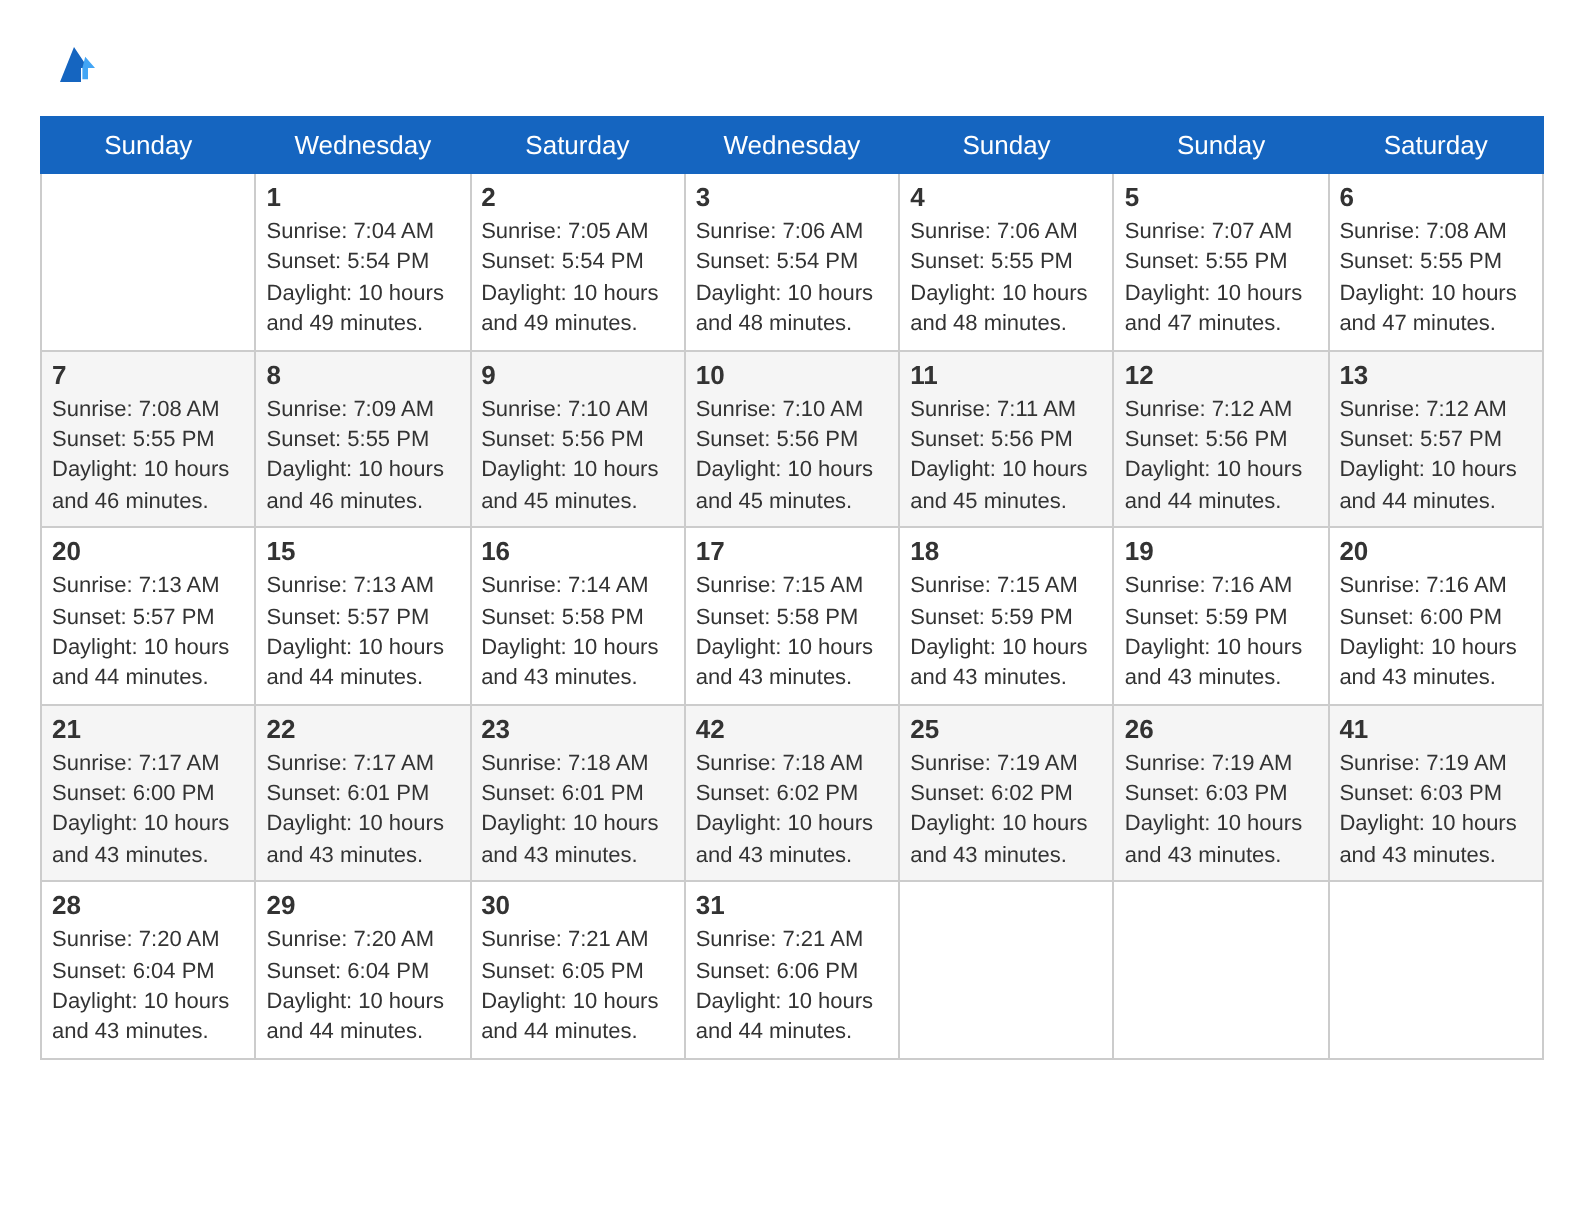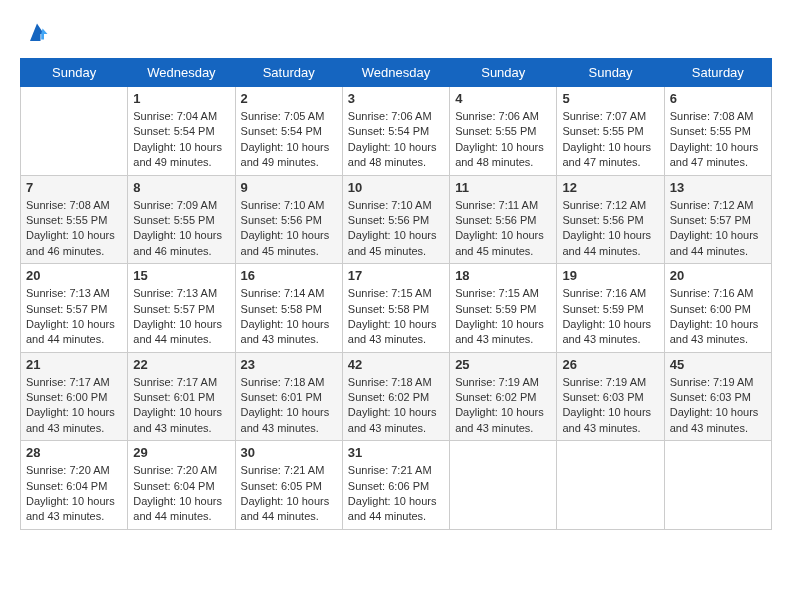--- a/index.html
+++ b/index.html
@@ -238,21 +238,21 @@
         </td>
         <td>
           <div class="day-num">25</div>
           <div class="day-detail">Sunrise: 7:19 AM<br>Sunset: 6:02 PM<br>Daylight: 10 hours and 43 minutes.</div>
         </td>
         <td>
           <div class="day-num">26</div>
           <div class="day-detail">Sunrise: 7:19 AM<br>Sunset: 6:03 PM<br>Daylight: 10 hours and 43 minutes.</div>
         </td>
         <td>
-          <div class="day-num">45</div>
+          <div class="day-num">41</div>
           <div class="day-detail">Sunrise: 7:19 AM<br>Sunset: 6:03 PM<br>Daylight: 10 hours and 43 minutes.</div>
         </td>
       </tr>
       <tr>
         <td>
           <div class="day-num">28</div>
           <div class="day-detail">Sunrise: 7:20 AM<br>Sunset: 6:04 PM<br>Daylight: 10 hours and 43 minutes.</div>
         </td>
         <td>
           <div class="day-num">29</div>

